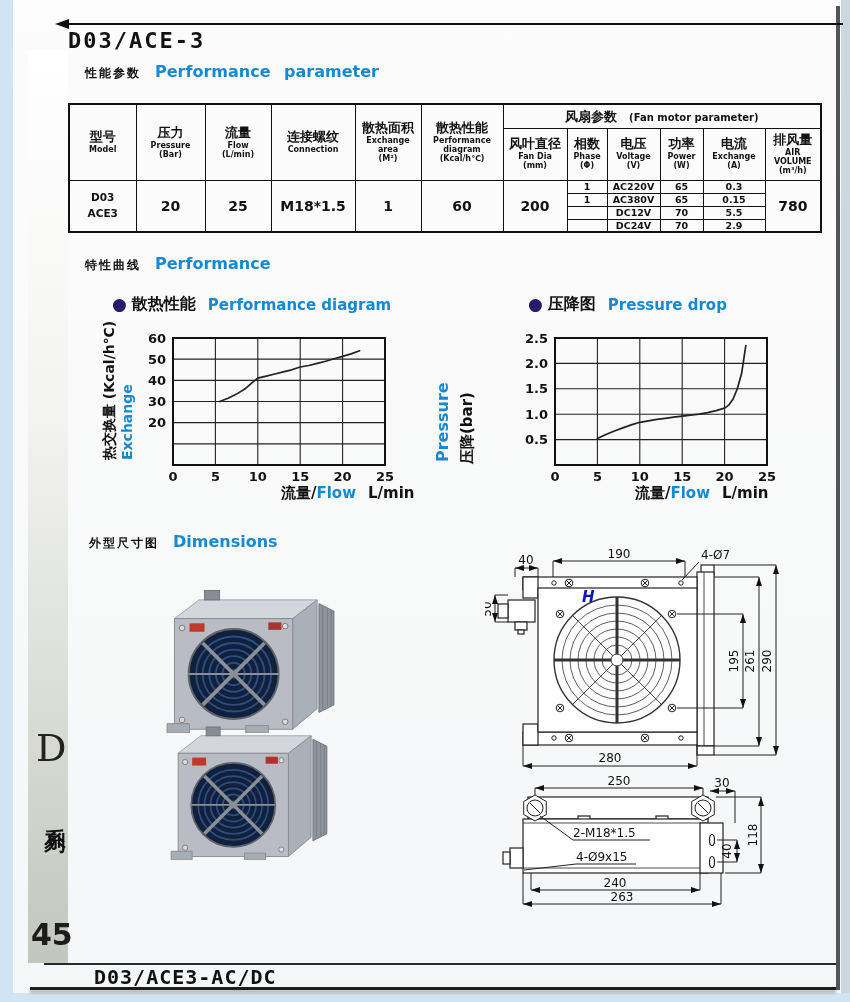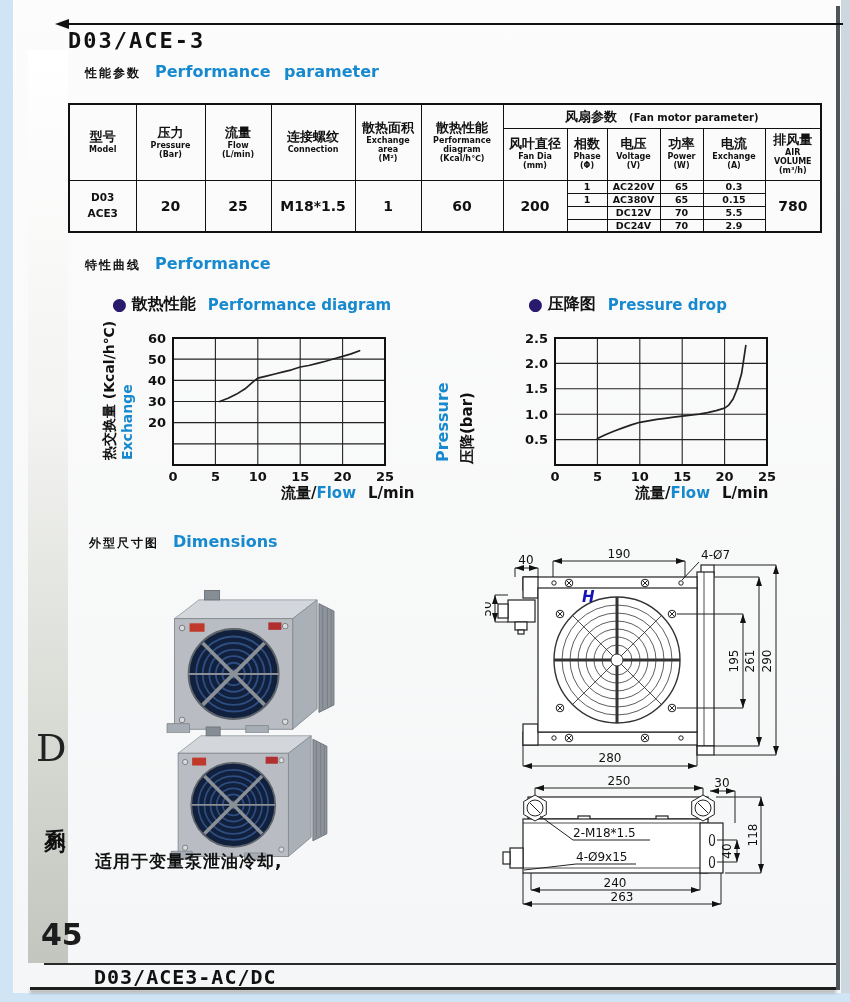--- a/index.html
+++ b/index.html
@@ -9,21 +9,21 @@
   .abs{position:absolute;}
   
   .left-strip{left:0;top:0;width:13px;height:1002px;background:#cfe4f5;}
   .bottom-strip{left:0;top:993px;width:850px;height:9px;background:#cfe4f5;}
   .right-outer{left:841px;top:0;width:9px;height:1002px;background:#ccd7de;}
   .right-line{left:836px;top:6px;width:4px;height:984px;background:#4d545c;}
   .side-strip{left:28px;top:50px;width:40px;height:913px;
       background:linear-gradient(180deg,#ffffff 0%,#f3f4f2 40%,#dadcd6 72%,#c2c6bf 100%);}
   .series-letter{left:36px;top:726px;font-family:"DejaVu Serif","Liberation Serif",serif;font-size:38px;color:#222;}
   .series-vert{left:41px;top:812px;writing-mode:vertical-rl;font-size:21px;font-weight:bold;letter-spacing:3px;}
-  .page-num{left:31px;top:917px;font-size:30px;font-weight:bold;color:#1c1c1c;margin-left:10px;}
+  .page-num{left:31px;top:917px;font-size:30px;font-weight:bold;color:#1c1c1c;}
   
   .doc-title{left:68px;top:28px;font-family:"DejaVu Sans Mono","Liberation Mono",monospace;
       font-size:22px;font-weight:bold;letter-spacing:2px;}
   .h-row{display:flex;align-items:baseline;}
   .h-zh{font-size:12px;font-weight:bold;letter-spacing:2px;margin-left:17px;}
   .h-en{font-size:16px;font-weight:bold;color:#1789cf;margin-left:14px;word-spacing:8px;}
   
   table.spec{border-collapse:collapse;border:2px solid #111;table-layout:fixed;width:752px;}
   table.spec td{border:1px solid #111;text-align:center;vertical-align:middle;padding:0;overflow:hidden;}
   .zh{display:block;font-size:13px;font-weight:bold;line-height:1.15;}
@@ -473,18 +473,17 @@
   <text class="dimtxt" x="234" y="11" text-anchor="middle">30</text>
   <text class="dimtxt" x="85" y="61">2-M18*1.5</text>
   <text class="dimtxt" x="88" y="85">4-Ø9x15</text>
   <text class="dimtxt" x="243" y="75" text-anchor="middle" transform="rotate(-90 243 75)">40</text>
   <text class="dimtxt" x="269" y="59" text-anchor="middle" transform="rotate(-90 269 59)">118</text>
   <text class="dimtxt" x="127" y="111" text-anchor="middle">240</text>
   <text class="dimtxt" x="134" y="125" text-anchor="middle">263</text>
 </svg>
 
 <div class="abs notes" style="left:95px;top:850px">
-  <div>适用于变量泵泄油冷却,</div>
 </div>
 
 <div class="abs foot-line1"></div>
 <div class="abs foot-text">D03/ACE3-AC/DC</div>
 <div class="abs foot-line2"></div>
 
 </body></html>

